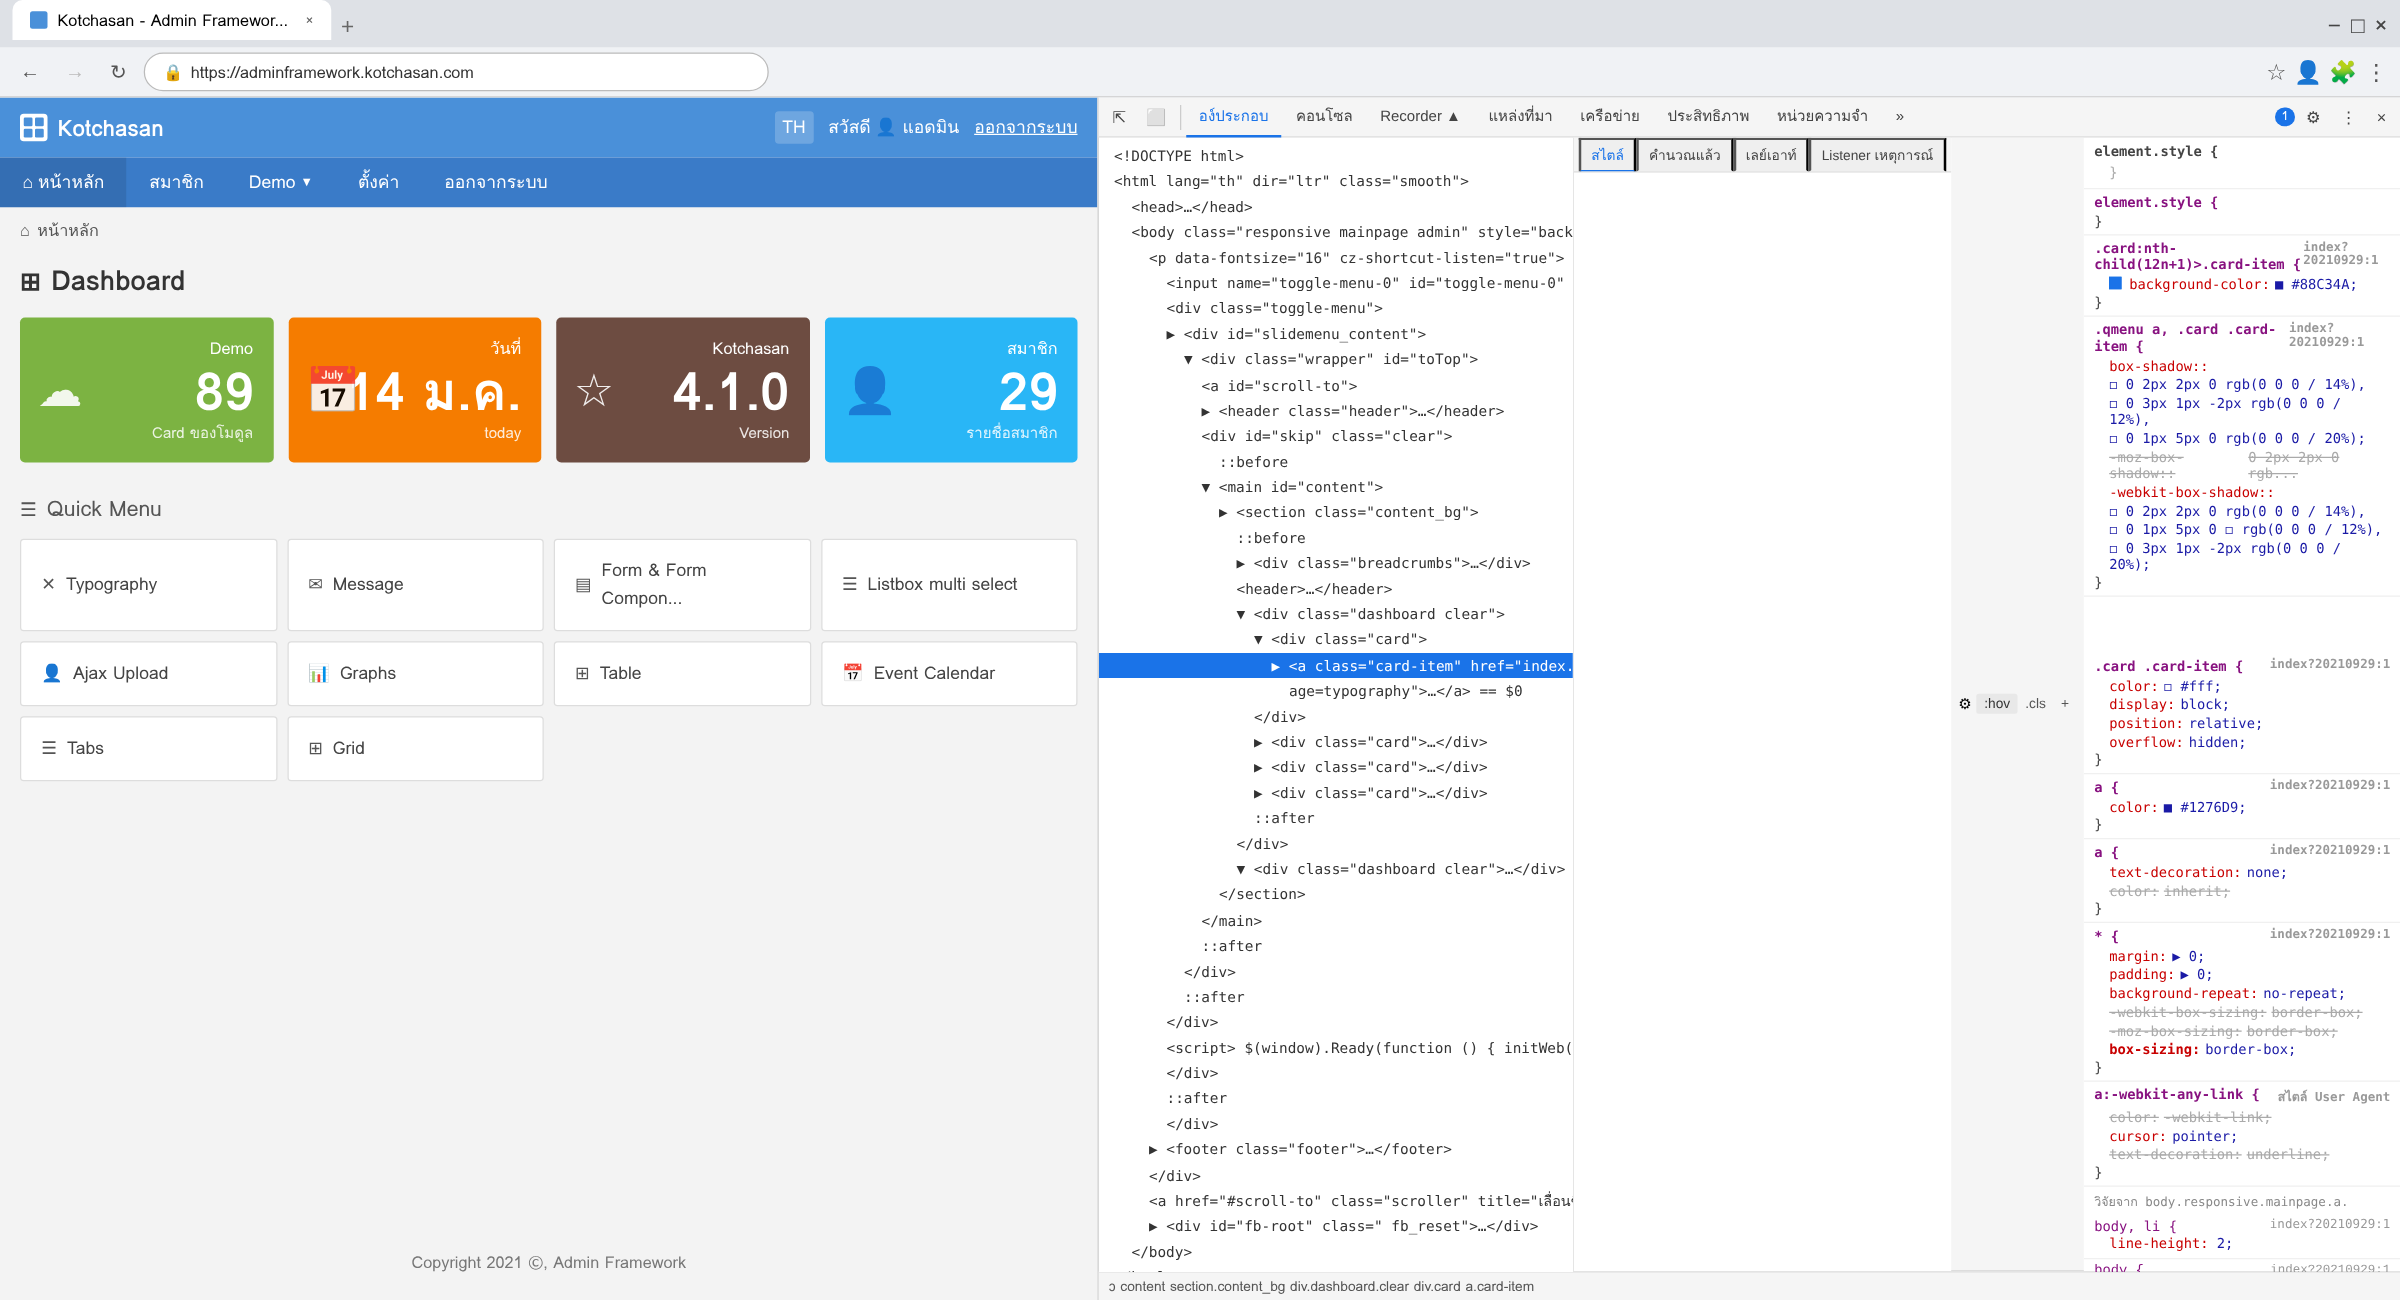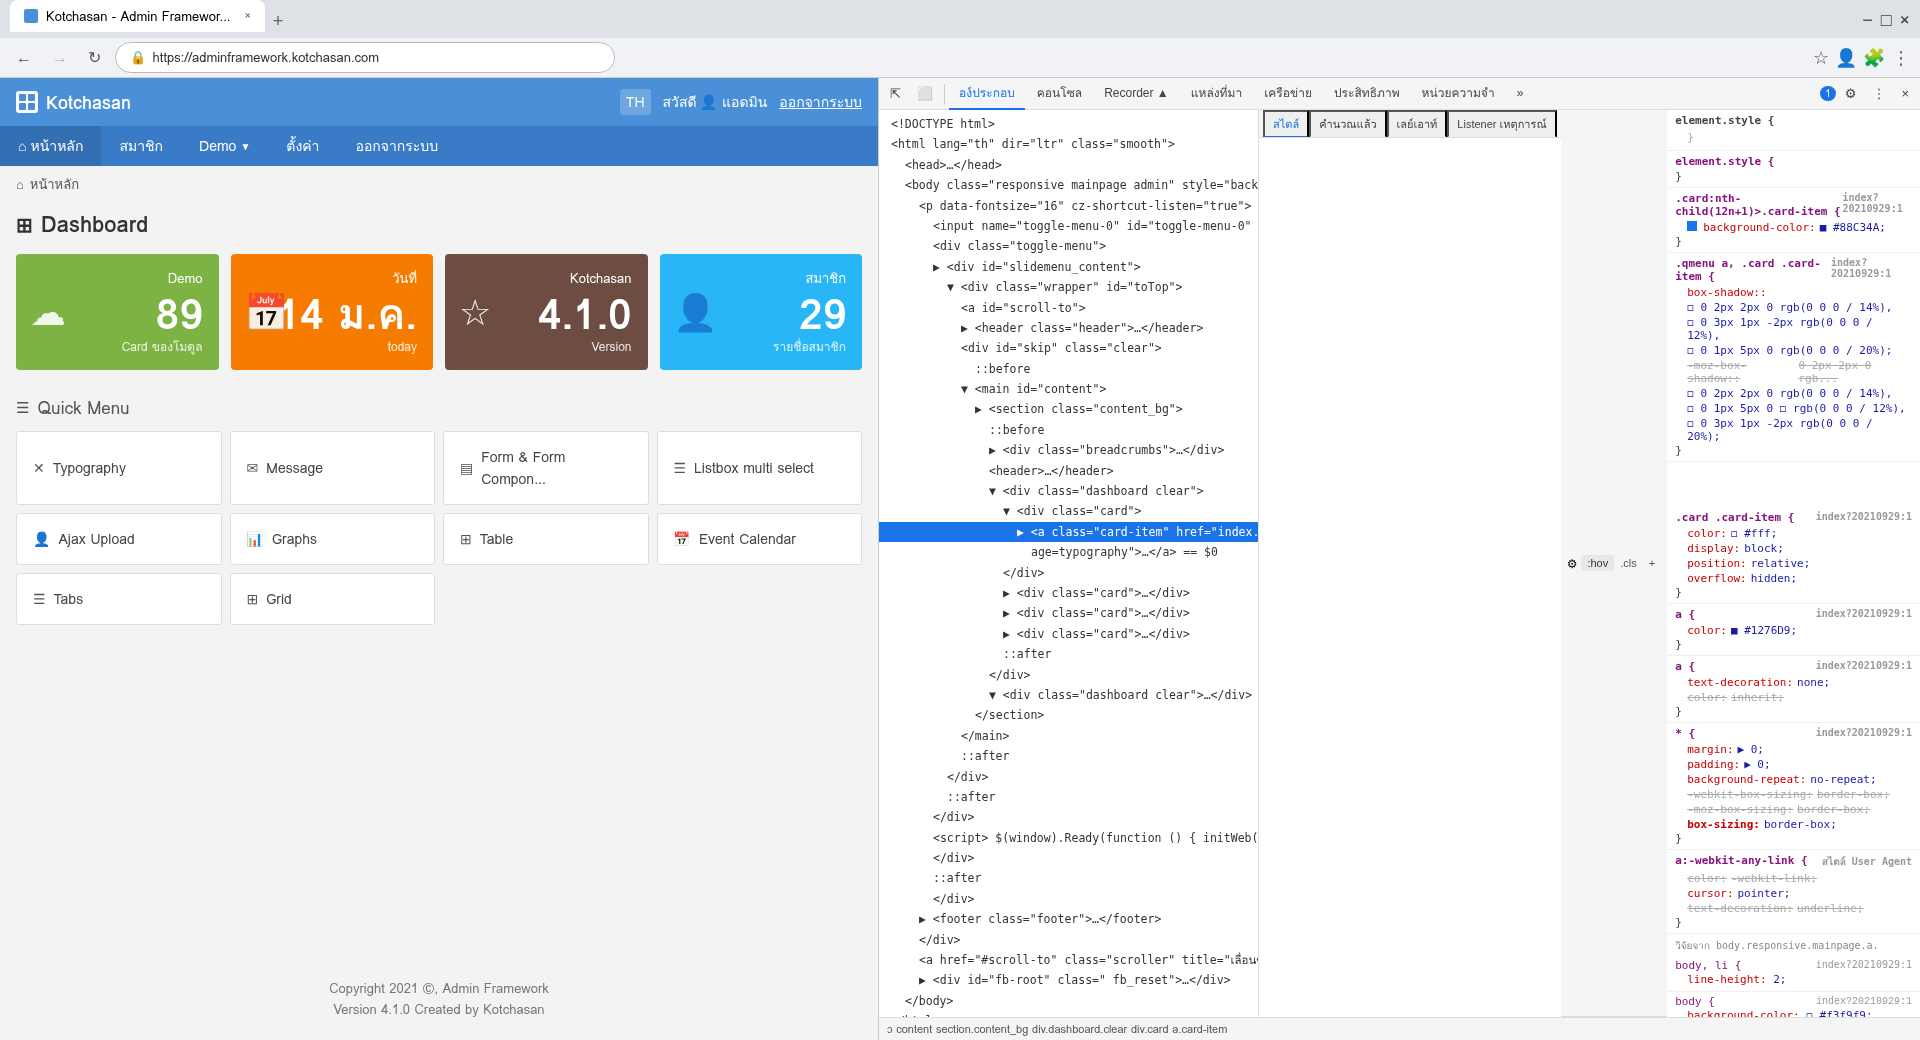--- a/index.html
+++ b/index.html
@@ -270,21 +270,20 @@
         <span>Tabs</span>
       </div>
       <div class="menu-item">
         <span class="menu-item-icon">⊞</span>
         <span>Grid</span>
       </div>
     </div>
 
     <div class="app-footer">
       <div>Copyright 2021 ©, Admin Framework</div>
-      <div>Version 4.1.0 Created by Kotchasan</div>
     </div>
 
   </div>
 
   <div class="devtools-panel">
 
     <div class="devtools-toolbar">
       <button class="dt-btn">⇱</button>
       <button class="dt-btn">⬜</button>
       <div class="dt-separator"></div>
@@ -410,20 +409,24 @@
                 <span style="color: rgb(26, 26, 166);">◻ 0 3px 1px -2px rgb(0 0 0 / 12%),</span>
               </div>
               <div style="display: flex; gap: 4px; padding: 1px 0px 1px 12px; font-family: monospace; font-size: 11px; align-items: center;">
                 <span style="color: rgb(26, 26, 166);">◻ 0 1px 5px 0 rgb(0 0 0 / 20%);</span>
               </div>
               <div style="display: flex; gap: 4px; padding: 1px 0px 1px 12px; font-family: monospace; font-size: 11px;">
                 <span style="color: rgb(170, 170, 170); text-decoration: line-through;">-moz-box-shadow::</span>
                 <span style="color: rgb(170, 170, 170); text-decoration: line-through;">0 2px 2px 0 rgb...</span>
               </div>
               <div style="display: flex; gap: 4px; padding: 1px 0px 1px 12px; font-family: monospace; font-size: 11px;">
+                <span style="color: rgb(200, 0, 0);">-webkit-box-shadow::</span>
+                <span style="color: rgb(26, 26, 166);"></span>
+              </div>
+              <div style="display: flex; gap: 4px; padding: 1px 0px 1px 12px; font-family: monospace; font-size: 11px;">
                 <span style="color: rgb(26, 26, 166);">◻ 0 2px 2px 0 rgb(0 0 0 / 14%),</span>
               </div>
               <div style="display: flex; gap: 4px; padding: 1px 0px 1px 12px; font-family: monospace; font-size: 11px;">
                 <span style="color: rgb(26, 26, 166);">◻ 0 1px 5px 0 ◻ rgb(0 0 0 / 12%),</span>
               </div>
               <div style="display: flex; gap: 4px; padding: 1px 0px 1px 12px; font-family: monospace; font-size: 11px;">
                 <span style="color: rgb(26, 26, 166);">◻ 0 3px 1px -2px rgb(0 0 0 / 20%);</span>
               </div>
               <div style="font-family: monospace; font-size: 11px; color: rgb(68, 68, 68);">}</div>
             </div>

